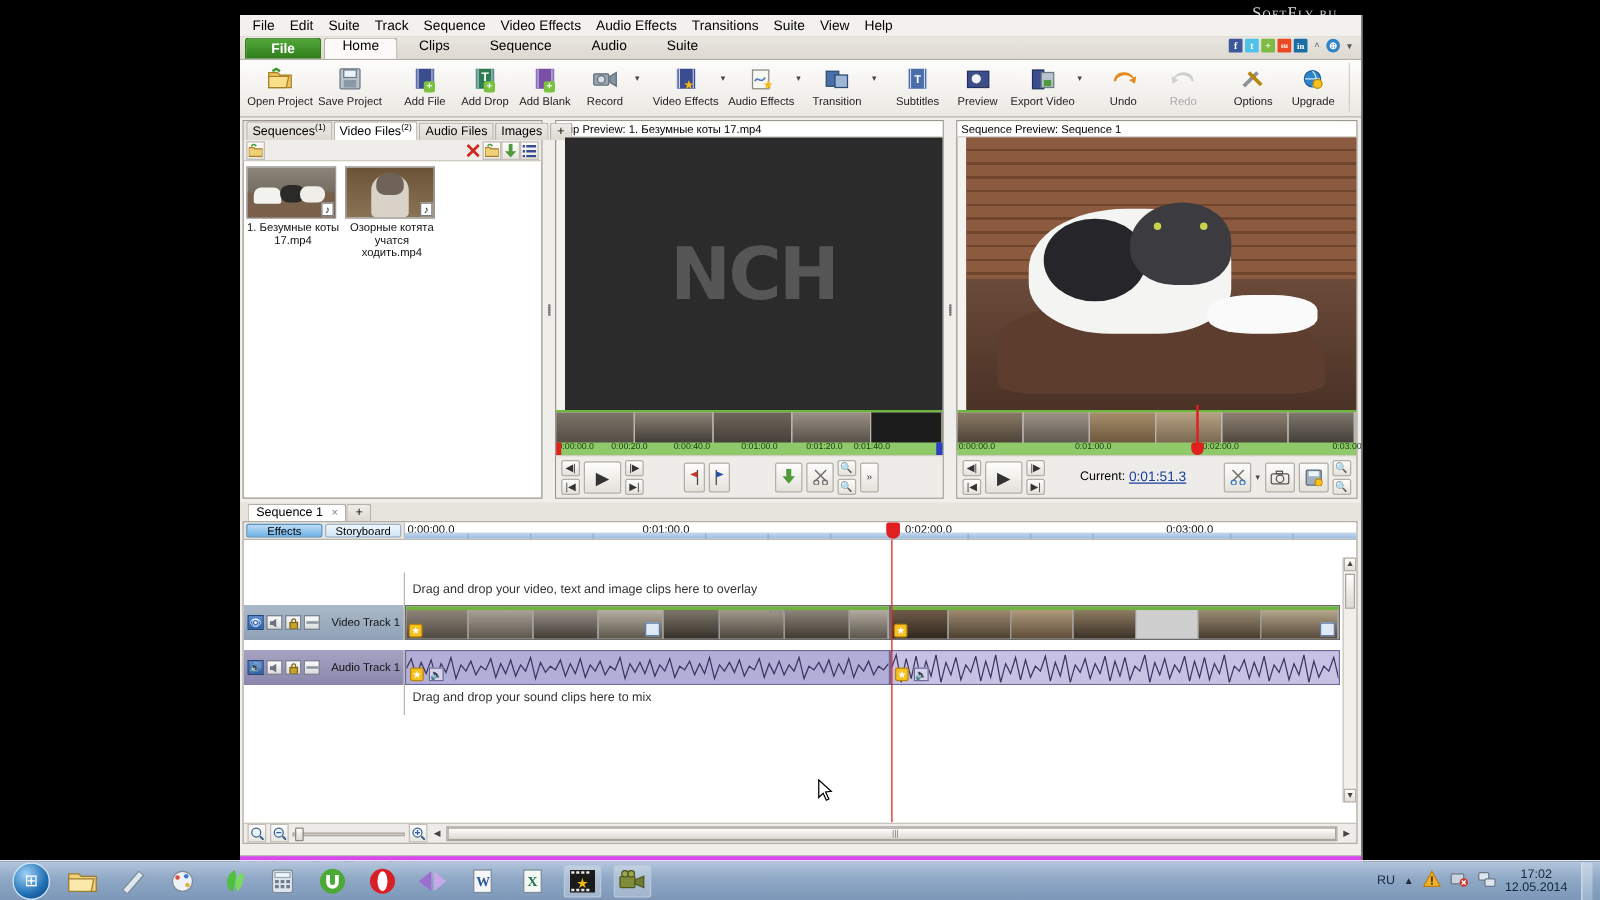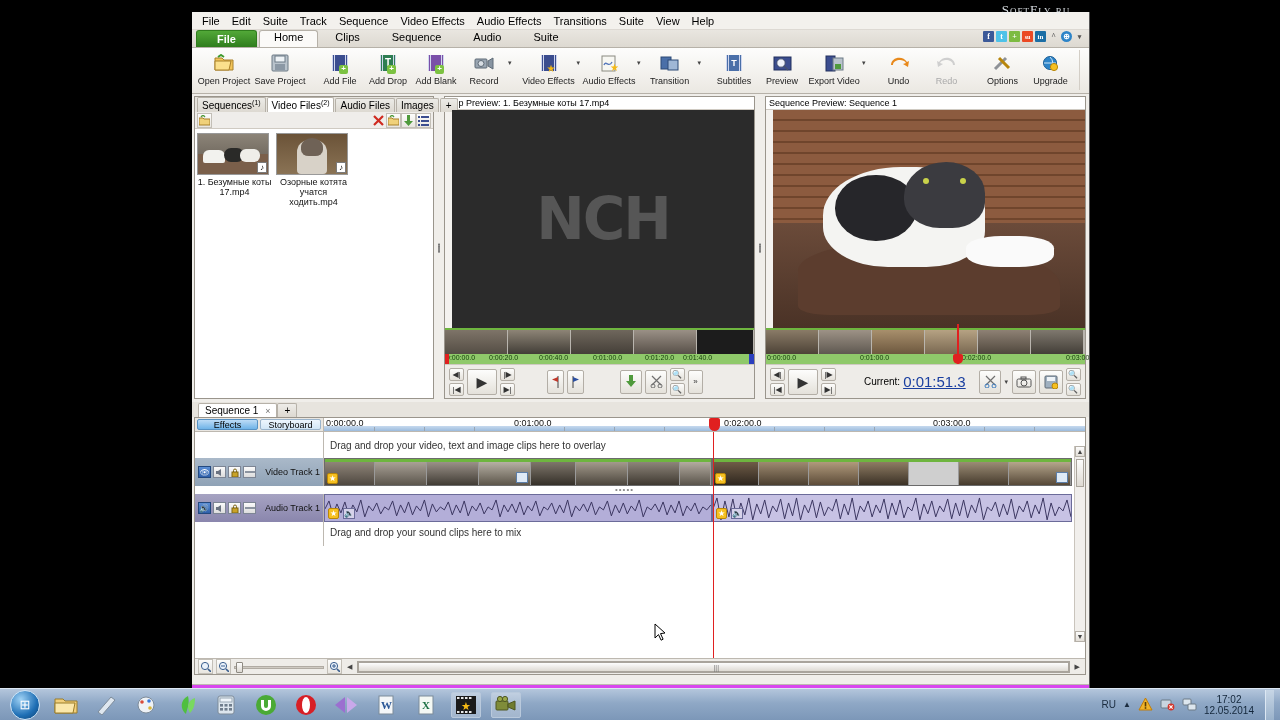--- a/index.html
+++ b/index.html
@@ -120,41 +120,41 @@
   .pvstrip .tframe { height:30px; border-right:1px solid #b9b5ae; overflow:hidden; position:relative; }
   .pvruler { height:10px; background:#8fc96a; position:relative; font-size:7px; }
   .pvruler .tk { position:absolute; top:0; color:#103b08; white-space:nowrap; }
   .pvctl { height:34px; background:#eeece8; border-top:1px solid #cfcac2; display:flex; align-items:center; padding:0 4px; gap:3px; }
   .ctlbtn { border:1px solid #b3aea6; background:linear-gradient(#fdfdfc,#e4e1da); border-radius:2px;
             display:flex; align-items:center; justify-content:center; font-size:8px; color:#333; }
   .ctl-sm { width:15px; height:13px; }
   .ctl-play { width:30px; height:26px; font-size:14px; }
   .ctlstack { display:flex; flex-direction:column; gap:2px; }
   .curlbl { font-size:10px; }
-  .curval { font-size:15px; color:#1a3fa0; text-decoration:underline; font-family:"Liberation Sans", sans-serif;text-align:center; }
+  .curval { font-size:11px; color:#1a3fa0; text-decoration:underline; font-family:"Liberation Sans", sans-serif;text-align:center; }
 
   
   .seqtabs { height:15px; background:#e7e4de; display:flex; align-items:flex-end; padding-left:6px; margin-top:3px; }
   .seqtab { font-size:10px; padding:1px 6px; border:1px solid #b6b1a8; border-bottom:none; background:#fff; border-radius:2px 2px 0 0; }
   .seqtab .x { color:#777; margin-left:4px; font-size:9px; }
 
   
   .timeline { margin:0 3px 0 2px; border:1px solid #9a958c; background:#fff; height:258px; position:relative; display:flex; flex-direction:column; }
   .tlhead { height:14px; display:flex; background:#e9e6e1; border-bottom:1px solid #bdb8b0; }
   .tlmode { width:128px; display:flex; gap:2px; padding:1px 2px; }
   .tlmodebtn { flex:1; font-size:9px; text-align:center; border:1px solid #9ab4cc; border-radius:2px;
                background:linear-gradient(#eef6fd,#d2e6f6); line-height:11px; }
   .tlmodebtn.active { background:linear-gradient(#bddcf6,#6fb3e8); border-color:#5792c4; }
   .tlruler { flex:1; background:#fff; position:relative; font-size:9px; border-left:1px solid #bdb8b0; }
   .tlruler .tk { position:absolute; top:0px; color:#111; white-space:nowrap; }
   .tlruler .tick { position:absolute; bottom:0; width:1px; background:#9aa5b1; }
   .tlrulerbar { position:absolute; left:0; right:0; bottom:0; height:5px; background:linear-gradient(#c6d9ee,#9bbbdd); }
 
   .tlbody { flex:1; position:relative; overflow:hidden; background:#fff; }
-  .trk { display:flex; position:absolute; left:0; right:0; }
+  .trk { display:flex; position:absolute; left:0; right:0;margin-top:26px; }
   .trkhdr { width:128px; display:flex; align-items:center; gap:2px; padding:0 3px; position:relative; }
   .trkhdr .nm { margin-left:auto; font-size:9px; color:#111; }
   .thico { width:13px; height:12px; border:1px solid #7d8594; background:linear-gradient(#fbfbfb,#dcdcdc); display:flex; align-items:center; justify-content:center; font-size:8px; }
   .thico.blue { background:linear-gradient(#5c8fd6,#2e5fa8); color:#fff; border-color:#24497f; }
   .trkarea { flex:1; position:relative; border-left:1px solid #bdb8b0; }
   .dropmsg { font-size:10px; color:#333; padding:2px 6px; }
   .clipstrip { position:absolute; top:0; height:100%; border:1px solid #6b6b6b; overflow:hidden; background:#cfcfcf; }
   .clipstrip .gbar { height:3px; background:#6eb53f; }
   .cframes { display:flex; height:calc(100% - 3px); }
   .cframes .cf { border-right:1px solid #9a9a9a; overflow:hidden; position:relative; }

